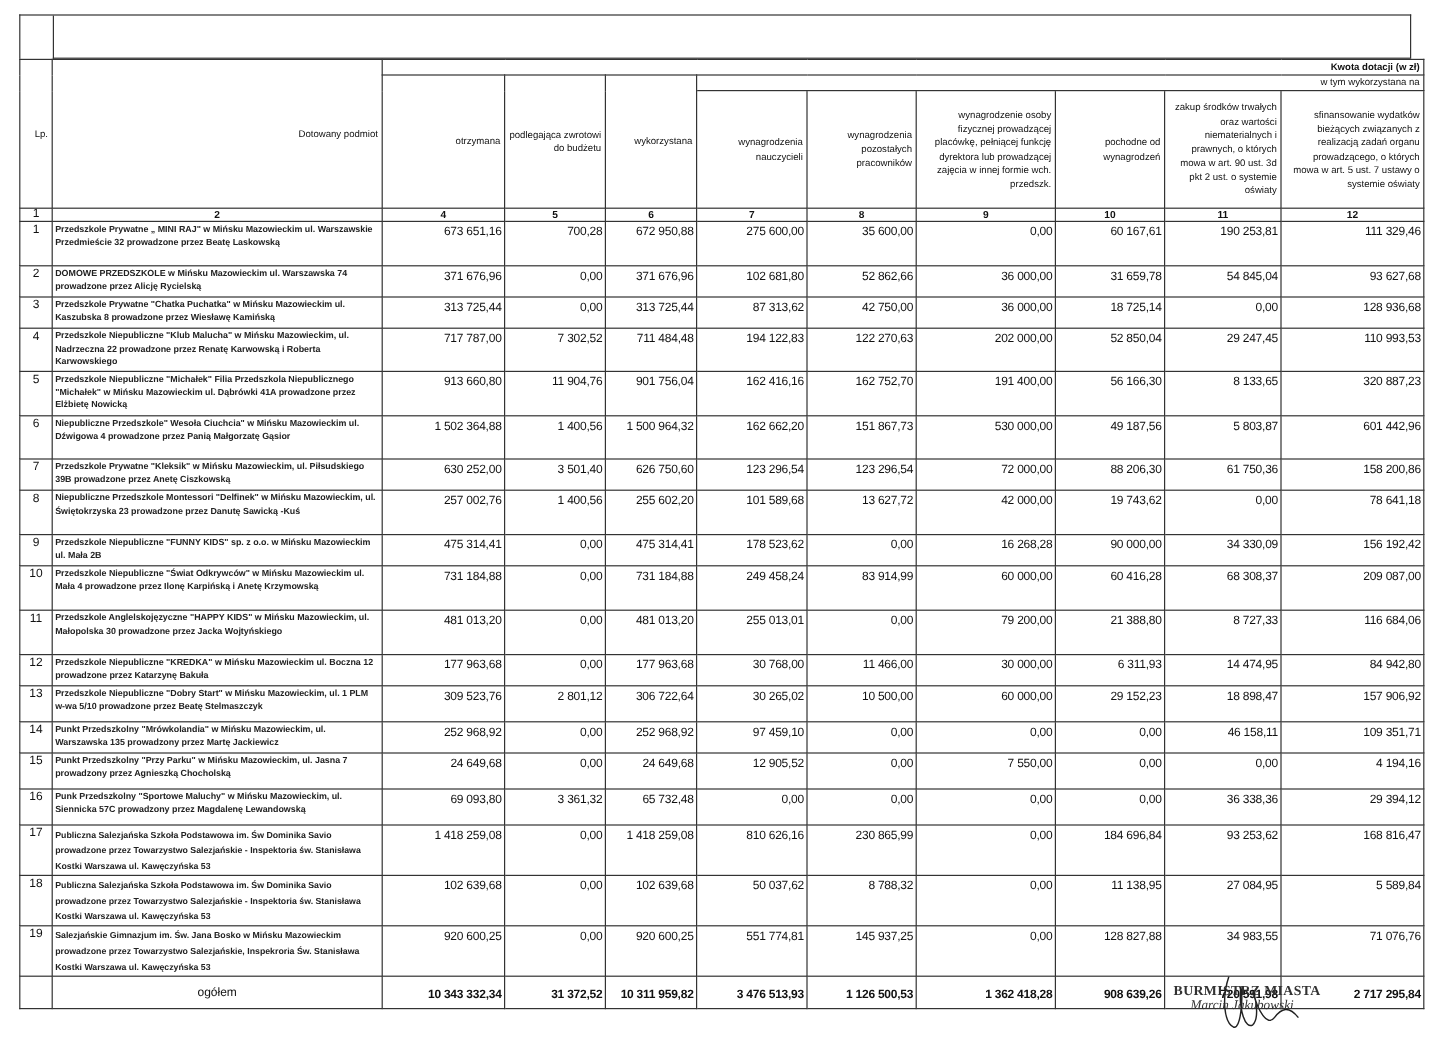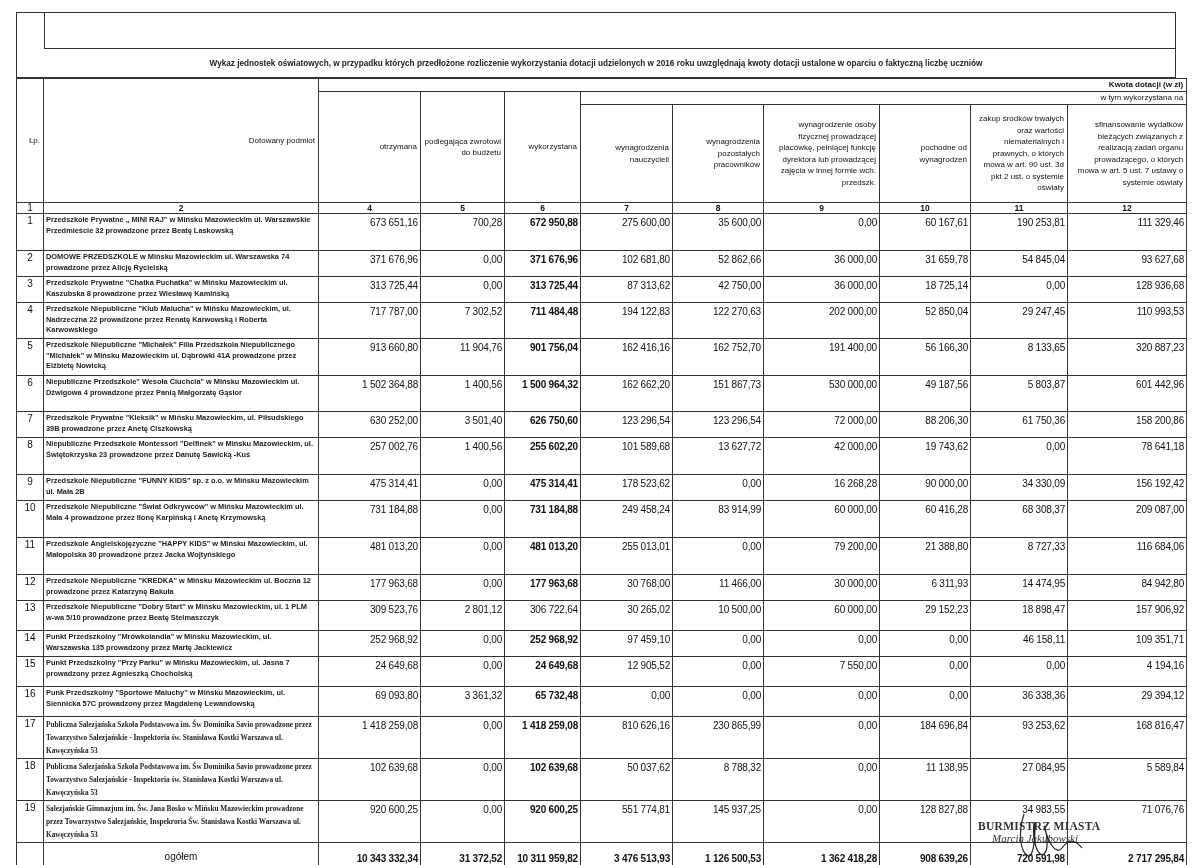--- a/index.html
+++ b/index.html
@@ -12,39 +12,38 @@
   .titlebar { height:28px; border:1px solid #333; border-top:none; display:flex; align-items:center; justify-content:center;
               font-size:8.2px; font-weight:bold; color:#222; }
   table { border-collapse:collapse; width:1160px; table-layout:fixed; }
   td, th { border:1px solid #333; padding:0 3px; font-size:8px; vertical-align:top; }
   th { font-weight:bold; text-align:right; vertical-align:middle; line-height:11.5px; font-size:8px;margin-top:16px; }
   th.normal { font-weight:normal; }
   .numrow td { text-align:center; font-weight:bold; font-size:8.5px; height:10px; line-height:10px; padding:0; }
   .numrow td.lpnum { font-weight:normal; font-size:10px; }
   td.lp { text-align:center; font-size:10px; padding-top:1px; }
   td.name { font-size:7.4px; font-weight:bold; line-height:10.5px; padding:1px 2px; color:#222; }
-  td.name.cal { font-family:Liberation Serif, serif; font-size:7.3px; font-weight:bold; line-height:13px; }
+  td.name.cal { font-family:Liberation Sans, sans-serif; font-size:7.3px; font-weight:bold; line-height:13px; }
   td.num { text-align:right; font-family:"Liberation Sans", sans-serif; font-size:10px; padding:3px 2px 0 2px; letter-spacing:-0.2px; }
-  td.bold { font-weight:bold; }
+  td.bold { font-weight:normal; }
   tr.total td { height:22px; vertical-align:middle; }
   tr.total td.num { font-weight:bold; padding-top:4px; }
   tr.total td.label { text-align:center; font-size:10px; }
   .signature { position:absolute; left:978px; top:820px; width:200px; }
   .sig-title { font-family:"Liberation Serif", serif; font-weight:bold; font-size:11.5px; letter-spacing:0.3px; color:#333; position:absolute; left:0; top:0; }
   .sig-name { font-family:"Liberation Serif", serif; font-style:italic; font-size:11px; color:#333; position:absolute; left:14px; top:12px; }
   .sig-scribble { position:absolute; left:26px; top:-8px; width:90px; height:50px; }
 </style>
 </head>
 <body>
 
 <div class="page">
   <div class="topbox">
     <div class="inner"></div>
   </div>
-  <div class="titlebar">Wykaz jednostek oświatowych, w przypadku których przedłożone rozliczenie wykorzystania dotacji udzielonych w 2016 roku uwzględnają kwoty dotacji ustalone w oparciu o faktyczną liczbę uczniów</div>
 
   <table>
     <colgroup>
       <col style="width:27px">
         <col style="width:275px">
         <col style="width:102px">
         <col style="width:84px">
         <col style="width:76px">
       <col style="width:92px">
         <col style="width:91px">

